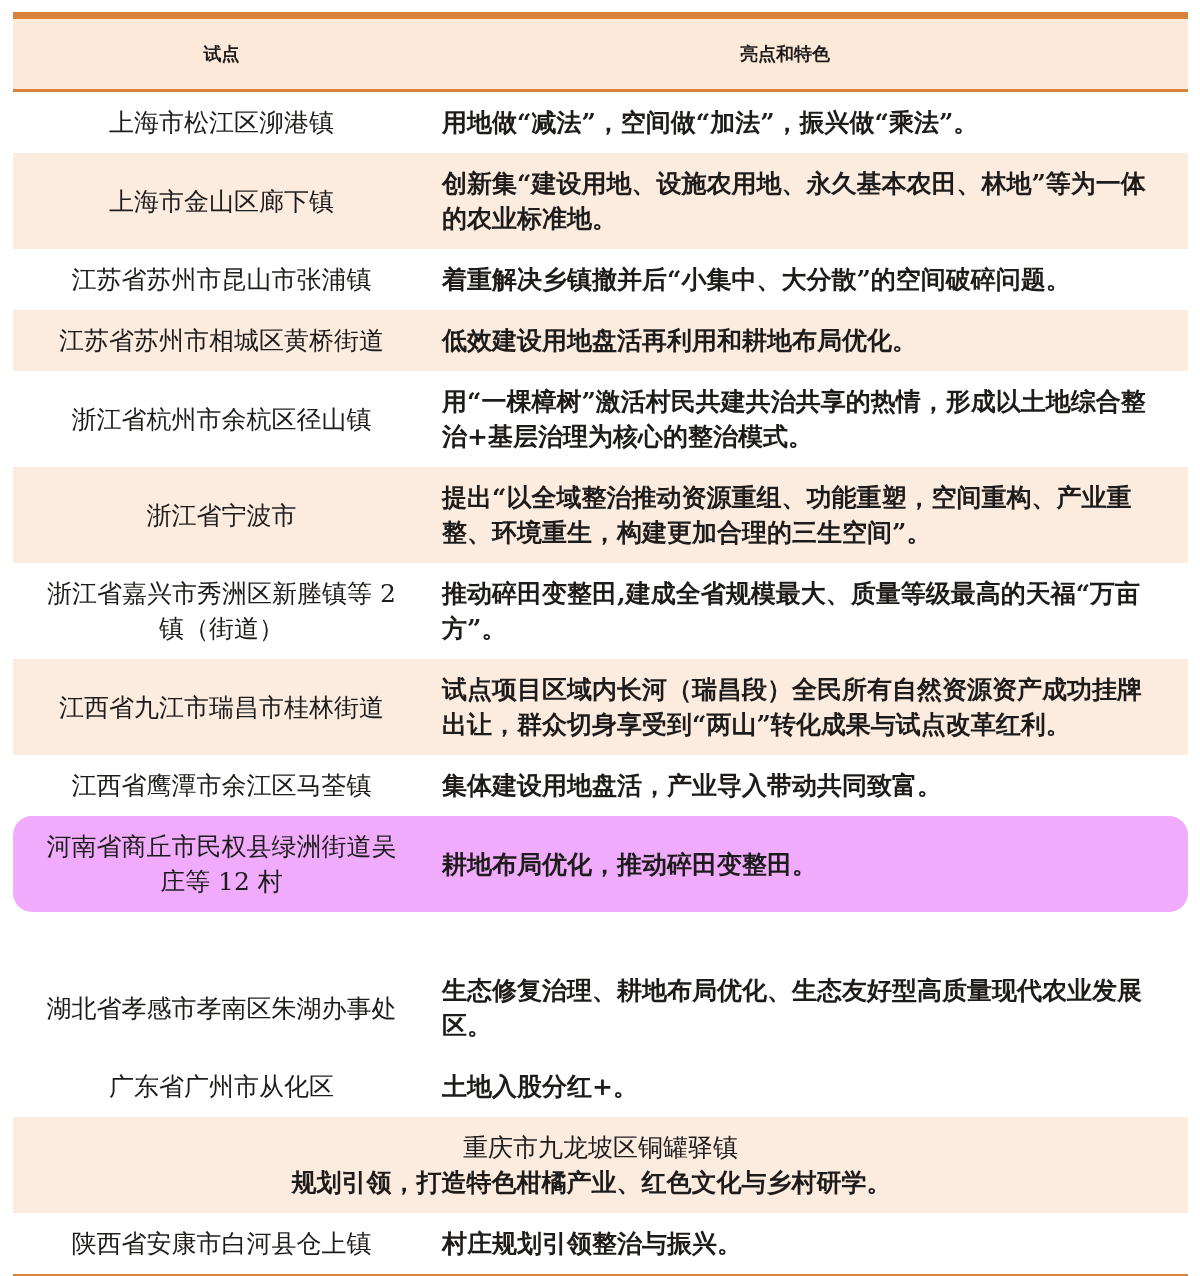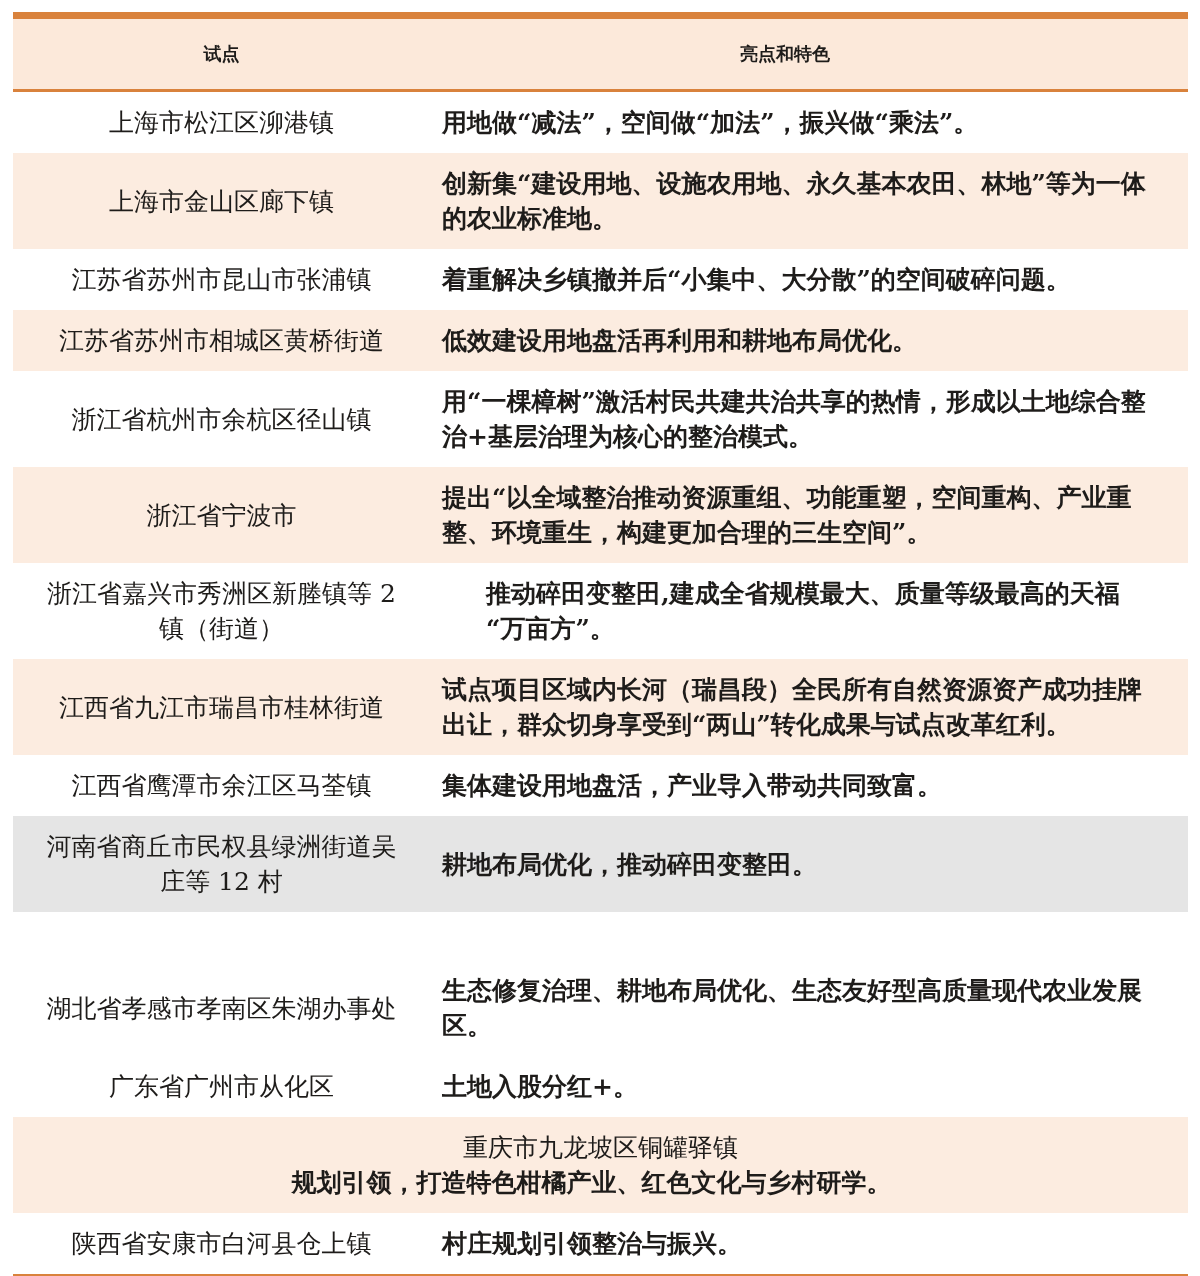--- a/index.html
+++ b/index.html
@@ -64,33 +64,33 @@
           <div class="cell c2">低效建设用地盘活再利用和耕地布局优化。</div>
         </div>
         <div class="body-row" style="background: rgb(255, 255, 255);">
           <div class="cell c1">浙江省杭州市余杭区径山镇</div>
           <div class="cell c2">用“一棵樟树”激活村民共建共治共享的热情，形成以土地综合整治+基层治理为核心的整治模式。</div>
         </div>
         <div class="body-row" style="background: rgb(252, 236, 224);">
           <div class="cell c1">浙江省宁波市</div>
           <div class="cell c2">提出“以全域整治推动资源重组、功能重塑，空间重构、产业重整、环境重生，构建更加合理的三生空间”。</div>
         </div>
-        <div class="body-row" style="background: rgb(255, 255, 255); gap: 44px;">
+        <div class="body-row" style="background: rgb(255, 255, 255);">
           <div class="cell c1">浙江省嘉兴市秀洲区新塍镇等 2 镇（街道）</div>
           <div class="cell c2">推动碎田变整田,建成全省规模最大、质量等级最高的天福“万亩方”。</div>
         </div>
         <div class="body-row" style="background: rgb(252, 236, 224);">
           <div class="cell c1">江西省九江市瑞昌市桂林街道</div>
           <div class="cell c2">试点项目区域内长河（瑞昌段）全民所有自然资源资产成功挂牌出让，群众切身享受到“两山”转化成果与试点改革红利。</div>
         </div>
         <div class="body-row" style="background: rgb(255, 255, 255);">
           <div class="cell c1">江西省鹰潭市余江区马荃镇</div>
           <div class="cell c2">集体建设用地盘活，产业导入带动共同致富。</div>
         </div>
-        <div class="body-row" style="background: #e5e5e5;">
+        <div class="body-row" style="background: #f0abfc; border-radius: 19px;">
           <div class="cell c1">河南省商丘市民权县绿洲街道吴庄等 12 村</div>
           <div class="cell c2">耕地布局优化，推动碎田变整田。</div>
         </div>
         <div class="body-row" style="background: rgb(255, 255, 255); margin-top: 48px;">
           <div class="cell c1">湖北省孝感市孝南区朱湖办事处</div>
           <div class="cell c2">生态修复治理、耕地布局优化、生态友好型高质量现代农业发展区。</div>
         </div>
         <div class="body-row" style="background: rgb(255, 255, 255);">
           <div class="cell c1">广东省广州市从化区</div>
           <div class="cell c2">土地入股分红+。</div>

